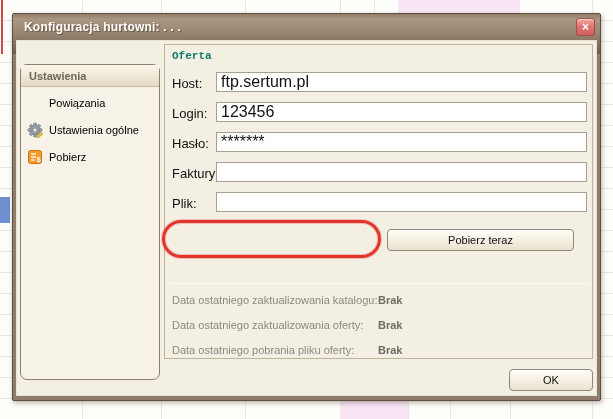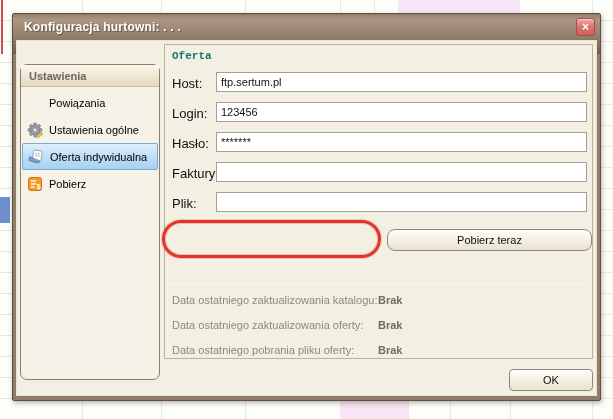--- a/index.html
+++ b/index.html
@@ -44,37 +44,37 @@
     border:1px solid #74a9d8; border-radius:2px; }
 
   
   .mainpanel { position:absolute; left:147px; top:3px; width:429px; height:315px;
     background:#f3efe3; border:1px solid #bcb29c; }
   .main-heading { position:absolute; left:7px; top:5px; font-size:11px; font-weight:bold; color:#0f766e;font-family:Liberation Mono, monospace; }
   .frow { position:absolute; left:7px; height:20px; }
   .frow label { position:absolute; left:0; top:4px; font-size:13px; color:#111; }
   .frow input { position:absolute; left:44px; top:0; width:371px; height:20px;
     border:1px solid #a5a091; background:#fff; font-family:"Liberation Sans",sans-serif;
-    font-size:11px; padding:0 4px; color:#111; }
+    font-size:16px; padding:0 4px; color:#111; }
   .btn { position:absolute; height:22px; border:1px solid #8e887a; border-radius:4px;
     background:linear-gradient(180deg,#fffef9 0%,#f6f1e4 45%,#e9e2ce 100%);
     font-family:"Liberation Sans",sans-serif; font-size:11px; color:#111; cursor:pointer;
     box-shadow:inset 0 1px 0 #fff; }
   .annotation { position:absolute; left:-3px; top:175px; width:219px; height:38px;
     border:3px solid #e1352b; border-radius:19px; pointer-events:none;
     box-shadow:0 0 0 1px rgba(225,53,43,.25), inset 0 0 0 1px rgba(225,53,43,.25); }
   .separator { position:absolute; left:4px; right:4px; top:238px; height:1px;
     background:#d8cfba; border-bottom:1px solid #fbf9f1; }
   .srow { position:absolute; left:7px; font-size:11px; color:#8b897f; }
   .srow b { position:absolute; left:206px; top:0; color:#6f6d63; white-space:nowrap; }
   .srow span { display:inline-block; }
 
   .ok-btn { left:492px; top:328px; width:84px; }
   .btn-diag { left:7px; top:184px; width:202px; }
-  .btn-pob { left:222px; top:184px; width:205px;border-radius:8px; }
+  .btn-pob { left:222px; top:184px; width:187px; }
   .ok-abs { position:absolute; }
 </style>
 </head>
 <body>
 
 <div id="screen">
 
   <div class="gcol" style="left:82px"></div>
   <div class="gcol" style="left:161px"></div>
   <div class="gcol" style="left:245px"></div>
@@ -114,31 +114,20 @@
                   <rect x="1" y="6.5" width="14" height="3" rx="1"></rect>
                   <rect x="6.5" y="1" width="3" height="14" rx="1" transform="rotate(45 8 8)"></rect>
                   <rect x="6.5" y="1" width="3" height="14" rx="1" transform="rotate(-45 8 8)"></rect>
                   <circle cx="8" cy="8" r="4.4"></circle>
                 </g>
                 <circle cx="8" cy="8" r="1.9" fill="#f6f2e7" stroke="#707880" stroke-width="0.6"></circle>
                 <path d="M9 15 L14 10 L16 12 L11 16 Z" fill="#e8c43a" stroke="#b08c20" stroke-width="0.5"></path>
               </svg>
             </span>
             <span>Ustawienia ogólne</span>
-          </div>
-          <div class="side-item selected">
-            <span class="ic">
-              <svg width="16" height="16" viewBox="0 0 16 16">
-                <rect x="5" y="1.5" width="8.5" height="10.5" rx="1" fill="#fdfdfb" stroke="#8a97a6" stroke-width="0.8" transform="rotate(8 9 7)"></rect>
-                <line x1="7" y1="4.5" x2="12" y2="5" stroke="#aab4c0" stroke-width="0.8"></line>
-                <line x1="7" y1="6.5" x2="12" y2="7" stroke="#aab4c0" stroke-width="0.8"></line>
-                <path d="M1 9 C1 7.5 3 7.5 4 8.5 L8 10.5 C10 11 12 11.5 12 12.5 C12 13.8 9.5 14.2 7 13.5 L1 11.5 Z" fill="#7a9cc6" stroke="#5578a0" stroke-width="0.7"></path>
-              </svg>
-            </span>
-            <span>Oferta indywidualna</span>
           </div>
           <div class="side-item">
             <span class="ic">
               <svg width="16" height="16" viewBox="0 0 16 16">
                 <rect x="1.5" y="1.5" width="13" height="13" rx="2" fill="#f59a28" stroke="#cf7610" stroke-width="1"></rect>
                 <line x1="4" y1="5" x2="9" y2="5" stroke="#fff" stroke-width="1.4"></line>
                 <line x1="4" y1="8" x2="9" y2="8" stroke="#fff" stroke-width="1.4"></line>
                 <line x1="4" y1="11" x2="7.5" y2="11" stroke="#fff" stroke-width="1.4"></line>
                 <text x="11.5" y="13" font-size="7.5" font-family="Liberation Sans, sans-serif" font-weight="bold" fill="#fff" text-anchor="middle">$</text>
               </svg>

